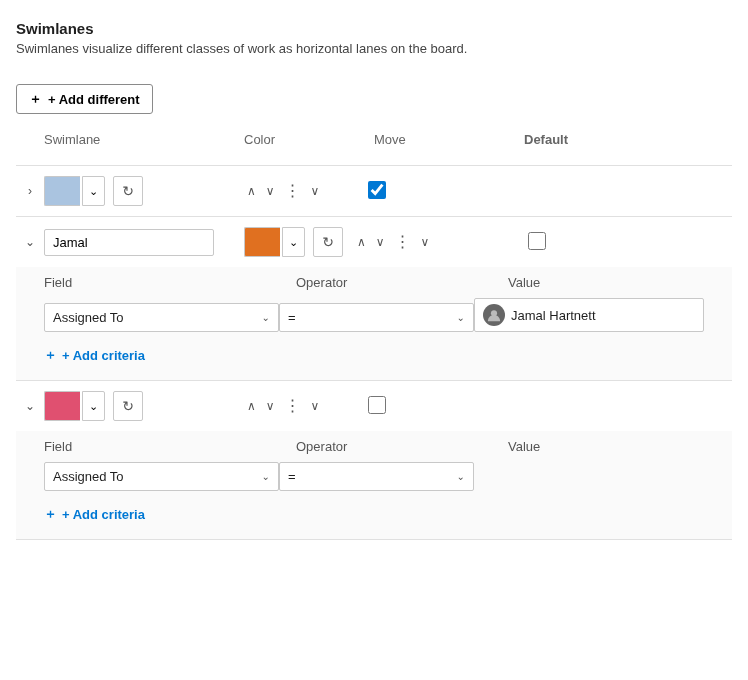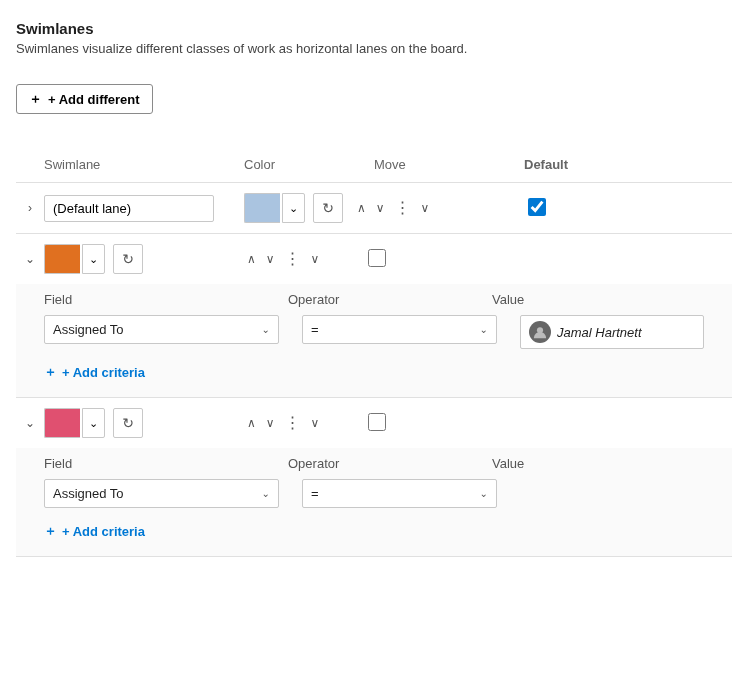--- a/index.html
+++ b/index.html
@@ -37,24 +37,23 @@
       border-radius: 3px;
       margin-bottom: 18px;
       font-weight: 600;
     }
 
     .columns-header {
       display: grid;
       grid-template-columns: 28px 200px 110px 160px 80px;
       color: #666;
       font-size: 13px;
-      padding-bottom: 10px;
+      padding-bottom: 18px;
       border-bottom: 1px solid #e0e0e0;
       margin-bottom: 0;
-      margin-top: 25px;
     }
 
     .swimlane-block {
       border-bottom: 1px solid #e0e0e0;
       margin-bottom: 0;
     }
 
     .swimlane-row {
       display: grid;
       grid-template-columns: 28px 200px 110px 160px 80px;
@@ -153,34 +152,34 @@
       accent-color: #0078d4;
     }
 
     .criteria-section {
       padding: 8px 28px 12px 28px;
       background: #fafafa;
     }
 
     .criteria-labels {
       display: flex;
-      gap: 4px;
+      gap: 12px;
       margin-bottom: 8px;
       font-size: 13px;
       color: #555;
     }
 
     .criteria-labels span:first-child { width: 240px; }
     .criteria-labels span:nth-child(2) { width: 200px; }
     .criteria-labels span:nth-child(3) { flex: 1; }
 
     .criteria-row {
       display: flex;
-      align-items: flex-start;
-      gap: 23px;
+      align-items: flex-end;
+      gap: 0;
       margin-bottom: 10px;
     }
 
     .field-select, .operator-select {
       border: 1px solid #c8c8c8;
       background: #fff;
       padding: 6px 8px;
       font-size: 13px;
       cursor: pointer;
       border-radius: 2px;
@@ -198,21 +197,20 @@
       align-items: center;
       gap: 6px;
       border: 1px solid #c8c8c8;
       padding: 5px 8px;
       font-size: 13px;
       background: #fff;
       border-radius: 2px;
       flex: 1;
       min-width: 0;
       overflow: hidden;
-      font-style: italic;
     }
 
     .avatar-circle {
       width: 22px;
       height: 22px;
       border-radius: 50%;
       background: #666;
       display: flex;
       align-items: center;
       justify-content: center;
@@ -267,21 +265,20 @@
   <span>Swimlane</span>
   <span>Color</span>
   <span style="padding-left:20px;">Move</span>
   <span style="padding-left:10px;font-weight:bold;">Default</span>
 </div>
 
 
 <div class="swimlane-block">
   <div class="swimlane-row">
     <button class="chevron-btn">›</button>
-    <input class="lane-name-input" type="text" value="(Default lane)" style="">
     <div class="color-picker-wrap">
       <div class="color-swatch" style="background:#aac4e0;"></div>
       <button class="color-dropdown-btn">⌄</button>
       <button class="refresh-btn">↻</button>
     </div>
     <div class="move-controls">
       <button class="move-btn">∧</button>
       <button class="move-btn">∨</button>
       <button class="dots-btn">⋮</button>
       <button class="move-btn">∨</button>
@@ -289,20 +286,21 @@
     <div style="padding-left:14px;">
       <input class="default-checkbox" type="checkbox" checked="" style="">
     </div>
   </div>
 </div>
 
 
 <div class="swimlane-block">
   <div class="swimlane-row">
     <button class="chevron-btn">⌄</button>
+    <input class="lane-name-input" type="text" value="Jamal" style="">
     <div class="color-picker-wrap">
       <div class="color-swatch" style="background:#e07020;"></div>
       <button class="color-dropdown-btn">⌄</button>
       <button class="refresh-btn">↻</button>
     </div>
     <div class="move-controls">
       <button class="move-btn">∧</button>
       <button class="move-btn">∨</button>
       <button class="dots-btn">⋮</button>
       <button class="move-btn">∨</button>

